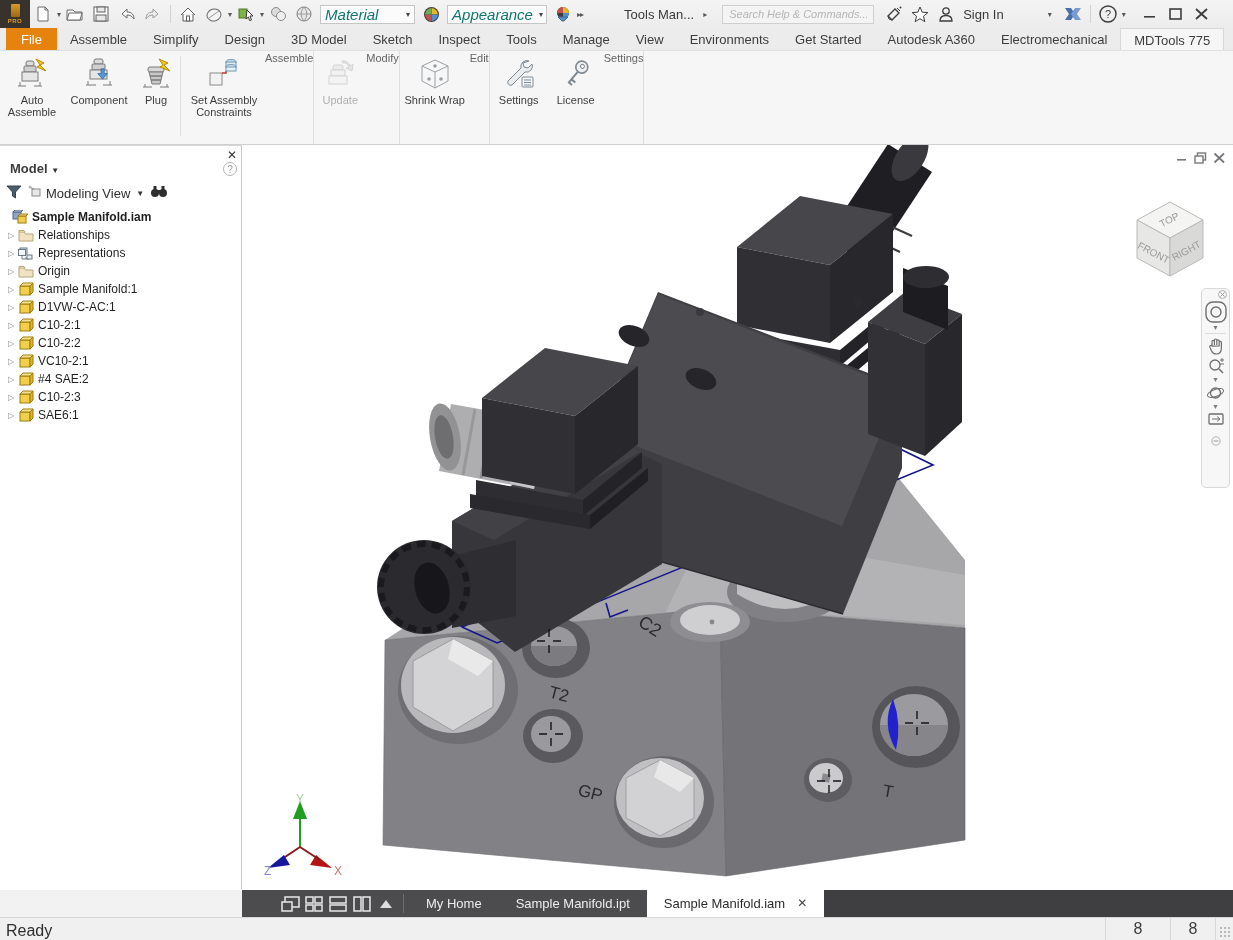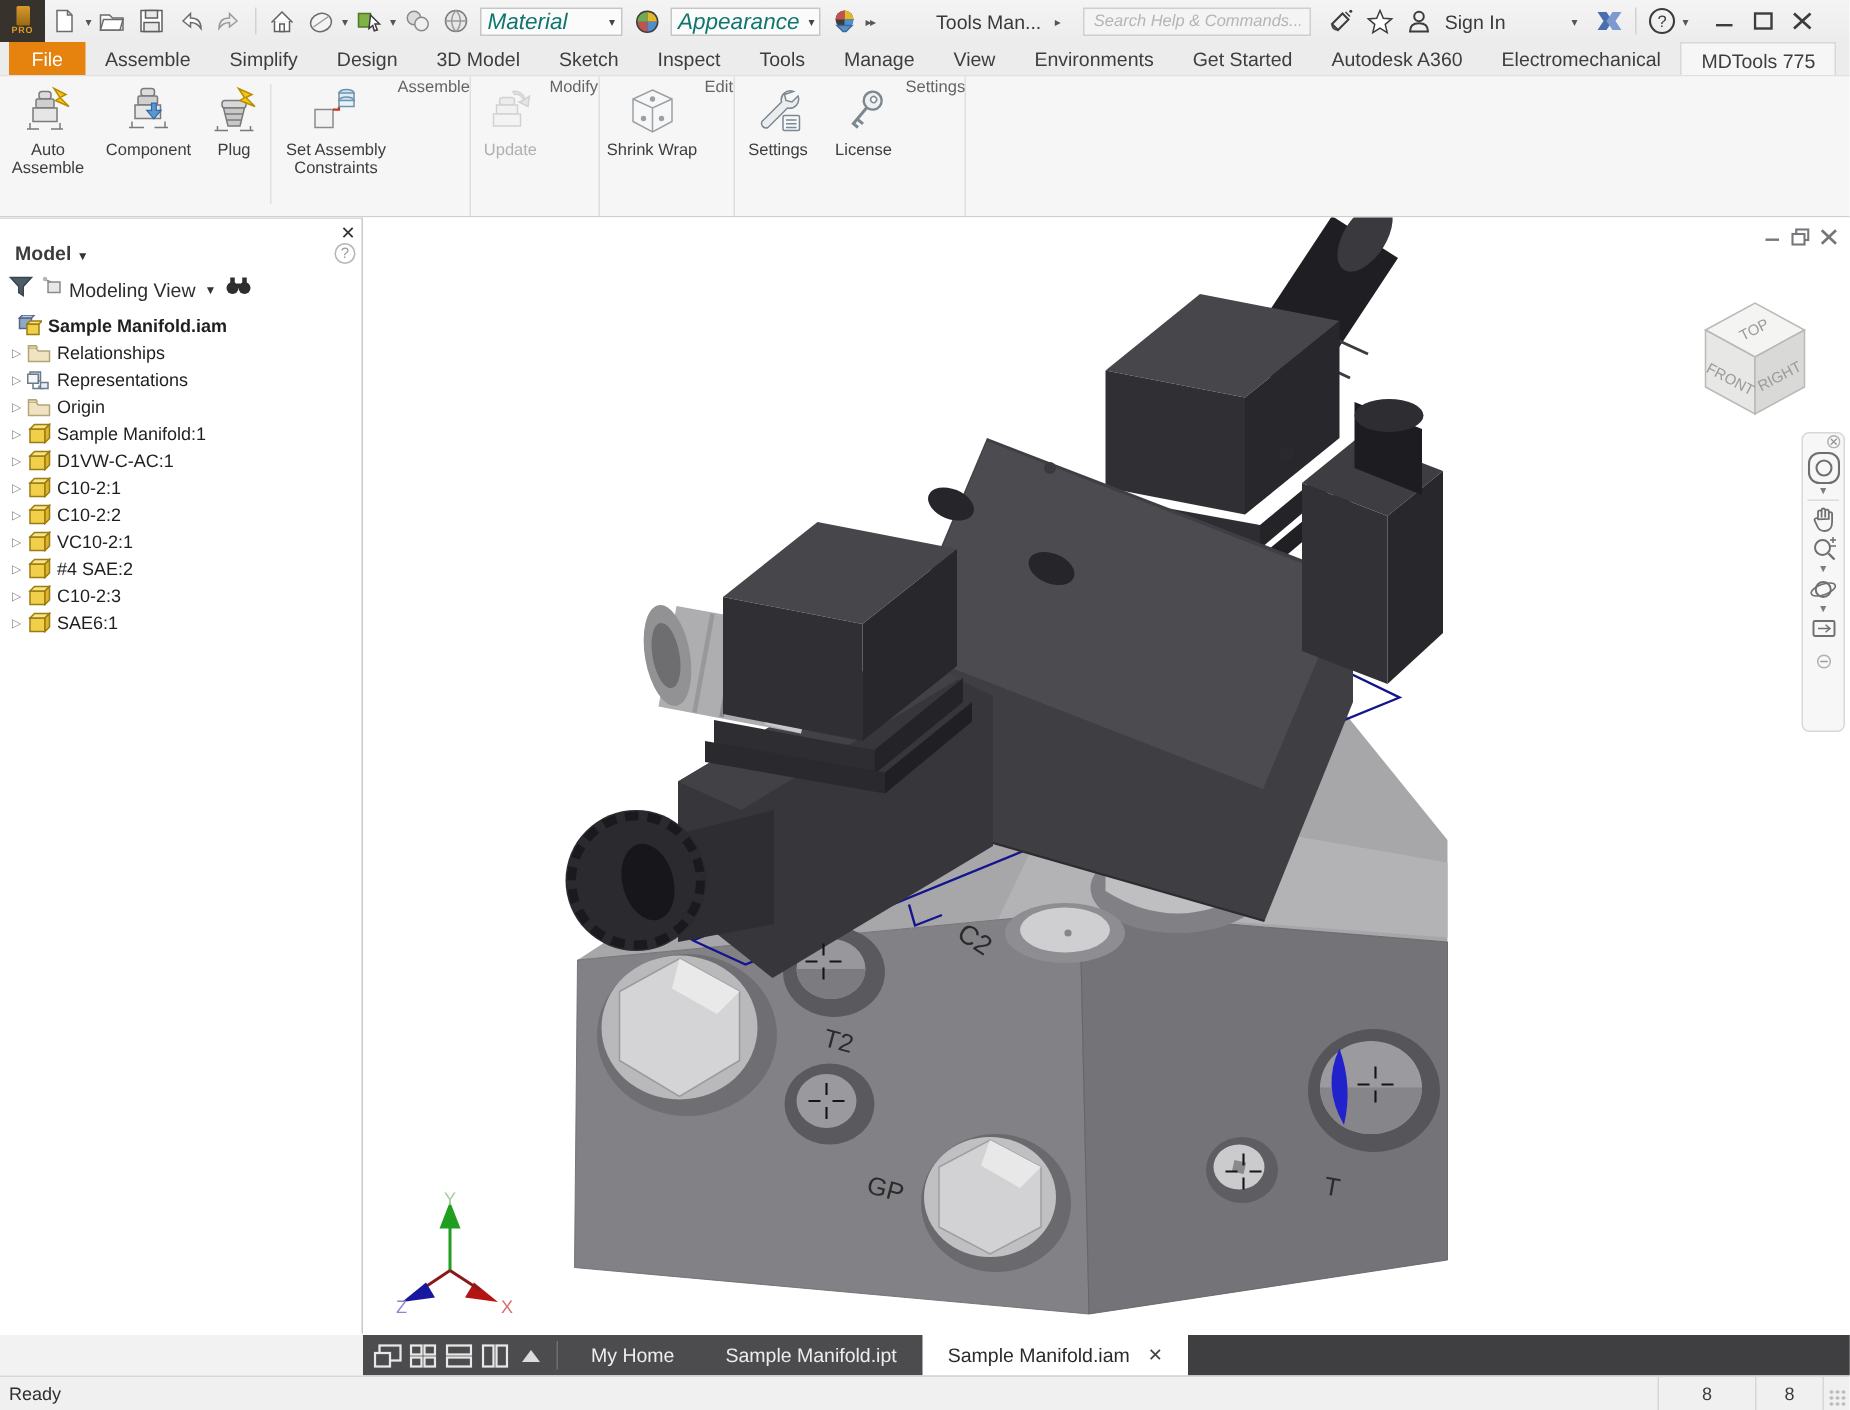--- a/index.html
+++ b/index.html
@@ -74,31 +74,31 @@
   .viewcube { position:absolute; left:885px; top:45px; }
   .navbar { position:absolute; left:959px; top:143px; width:29px; height:200px; background:#f7f7f7;
             border:1px solid #d8d8d8; border-radius:5px; display:flex; flex-direction:column; align-items:center; }
   .navbar .nvi { margin:1px 0; display:flex; align-items:center; justify-content:center; }
   .navbar hr { width:21px; border:none; border-top:1px solid #dcdcdc; margin:2px 0; }
   .navbar .chv { color:#7d7d7d; font-size:7px; line-height:7px; }
   .triad { position:absolute; left:20px; top:648px; }
 
   
   .tabstrip { position:absolute; left:0; top:890px; width:1233px; height:27px; background:#f2f2f2; }
-  .tsdark { position:absolute; left:242px; top:0; width:991px; height:27px; background:#4c4c4e; display:flex; align-items:center; }
+  .tsdark { position:absolute; left:242px; top:0; width:991px; height:27px; background:#4c4c4e; display:flex; align-items:center;padding-left:32px; }
   .wicon { width:24px; height:27px; display:flex; align-items:center; justify-content:center; }
   .tsdiv { width:1px; height:19px; background:#6e6e70; margin:0 5px; }
   .dtab { font-size:13px; color:#ededed; padding:0 17px; line-height:27px; white-space:nowrap; }
   .dtab.active { background:#ffffff; color:#2b2b2b; display:flex; align-items:center; }
   .dtab.active .tclose { margin-left:12px; color:#444; font-size:12px; }
   .tsrest { flex:1; height:27px; background:#3f3f41; }
 
   
   .statusbar { position:absolute; left:0; top:917px; width:1233px; height:23px; background:#f0f0f0;
-               border-top:1px solid #d7d7d7; font-size:12px; color:#2e2e2e; }
+               border-top:1px solid #d7d7d7; font-size:16px; color:#2e2e2e; }
   .statusbar .msg { position:absolute; left:6px; top:4px; }
   .scell { position:absolute; top:0; height:23px; border-left:1px solid #d7d7d7; text-align:center;
            line-height:22px; color:#3c3c3c; }
   .grip { position:absolute; right:2px; bottom:2px; width:12px; height:12px;
           background-image:radial-gradient(#b9b9b9 1px, transparent 1.2px); background-size:4px 4px; }
 </style>
 </head>
 <body>
 
 <div class="titlebar">

